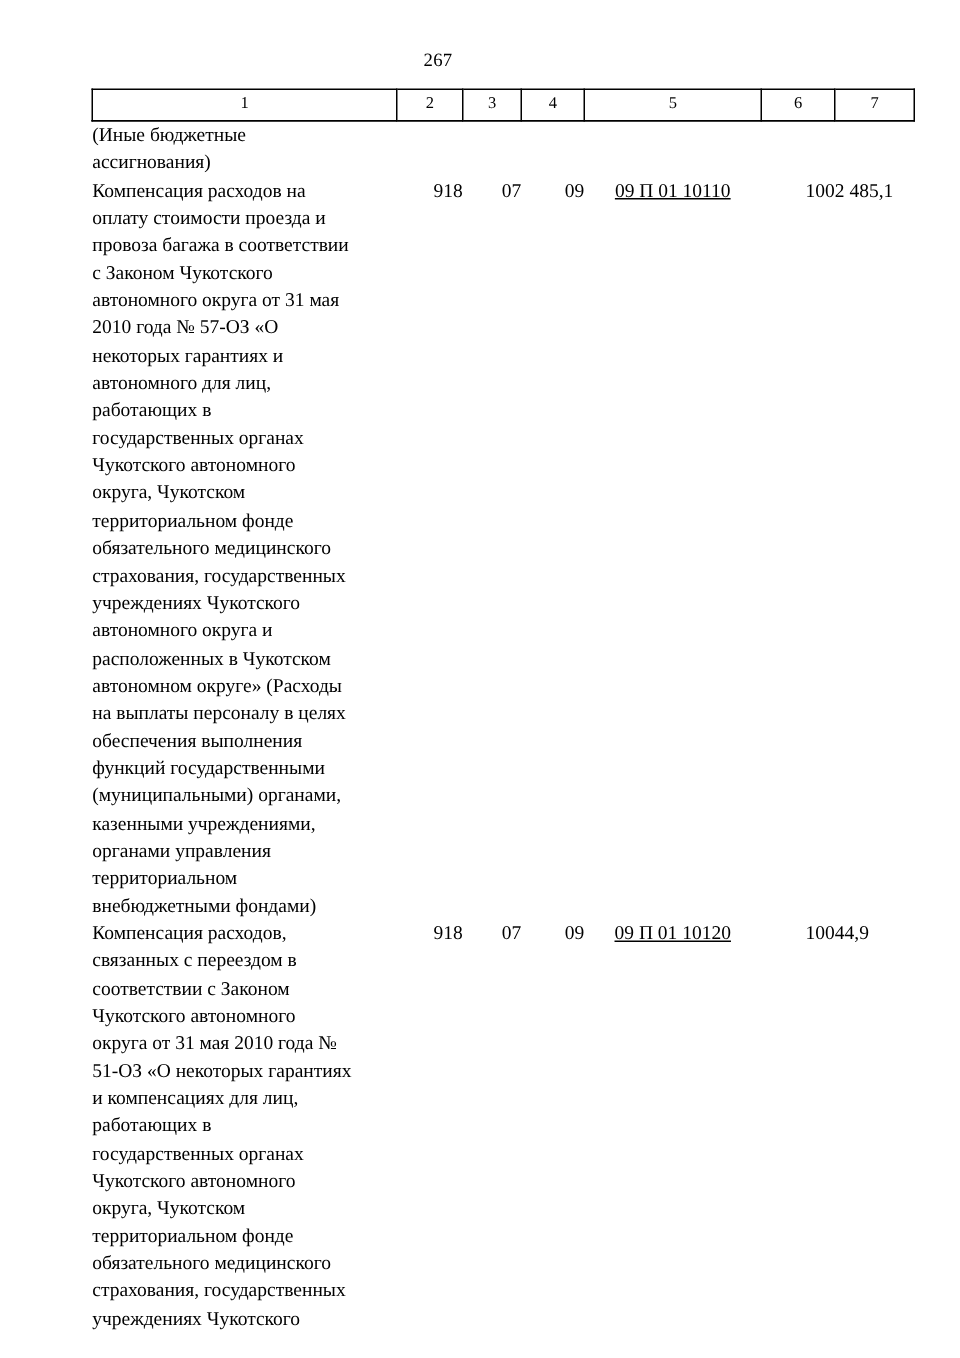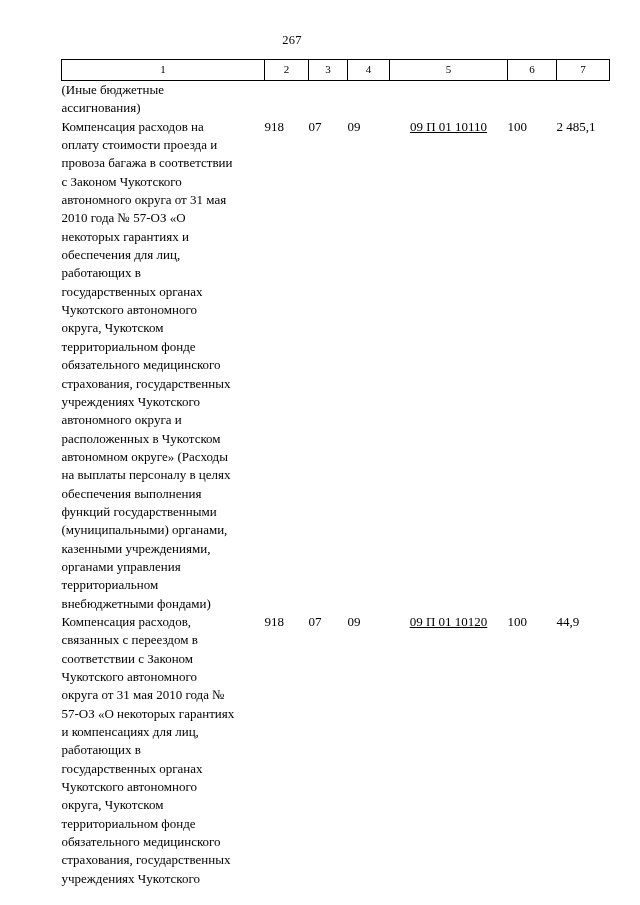--- a/index.html
+++ b/index.html
@@ -77,23 +77,23 @@
   col.c1 { width: 203px; }
   col.c2 { width: 44px; }
   col.c3 { width: 39px; }
   col.c4 { width: 42px; }
   col.c5 { width: 118px; }
   col.c6 { width: 49px; }
   col.c7 { width: 53px; }
 
   
   td.col-text   { text-align: left;   padding-right: 6px; }
-  td.col-num    { text-align: left; }
+  td.col-num    { text-align: right; }
   td.col-code   { text-align: center; white-space: nowrap; text-decoration: underline; }
-  td.col-vr     { text-align: left; }
+  td.col-vr     { text-align: right; }
   td.col-amount { text-align: left;  white-space: nowrap; padding-right: 3px; }
 
   
   
   .line {
     display: block;
     white-space: pre;
   }
 
   
@@ -150,21 +150,21 @@
         <tr>
           <td class="col-text">
             <div>
                 <span class="line">Компенсация расходов на</span>
                 <span class="line">оплату стоимости проезда и</span>
                 <span class="line">провоза багажа в соответствии</span>
                 <span class="line">с Законом Чукотского</span>
                 <span class="line">автономного округа от 31 мая</span>
                 <span class="line">2010 года № 57-ОЗ «О</span>
                 <span class="line">некоторых гарантиях и</span>
-                <span class="line">обеспечения для лиц,</span>
+                <span class="line">автономного для лиц,</span>
                 <span class="line">работающих в</span>
                 <span class="line">государственных органах</span>
                 <span class="line">Чукотского автономного</span>
                 <span class="line">округа, Чукотском</span>
                 <span class="line">территориальном фонде</span>
                 <span class="line">обязательного медицинского</span>
                 <span class="line">страхования, государственных</span>
                 <span class="line">учреждениях Чукотского</span>
                 <span class="line">автономного округа и</span>
                 <span class="line">расположенных в Чукотском</span>
@@ -188,21 +188,21 @@
         </tr>
 
         <tr>
           <td class="col-text">
             <div>
                 <span class="line">Компенсация расходов,</span>
                 <span class="line">связанных с переездом в</span>
                 <span class="line">соответствии с Законом</span>
                 <span class="line">Чукотского автономного</span>
                 <span class="line">округа от 31 мая 2010 года №</span>
-                <span class="line">57-ОЗ «О некоторых гарантиях</span>
+                <span class="line">51-ОЗ «О некоторых гарантиях</span>
                 <span class="line">и компенсациях для лиц,</span>
                 <span class="line">работающих в</span>
                 <span class="line">государственных органах</span>
                 <span class="line">Чукотского автономного</span>
                 <span class="line">округа, Чукотском</span>
                 <span class="line">территориальном фонде</span>
                 <span class="line">обязательного медицинского</span>
                 <span class="line">страхования, государственных</span>
                 <span class="line">учреждениях Чукотского</span>
               </div>

